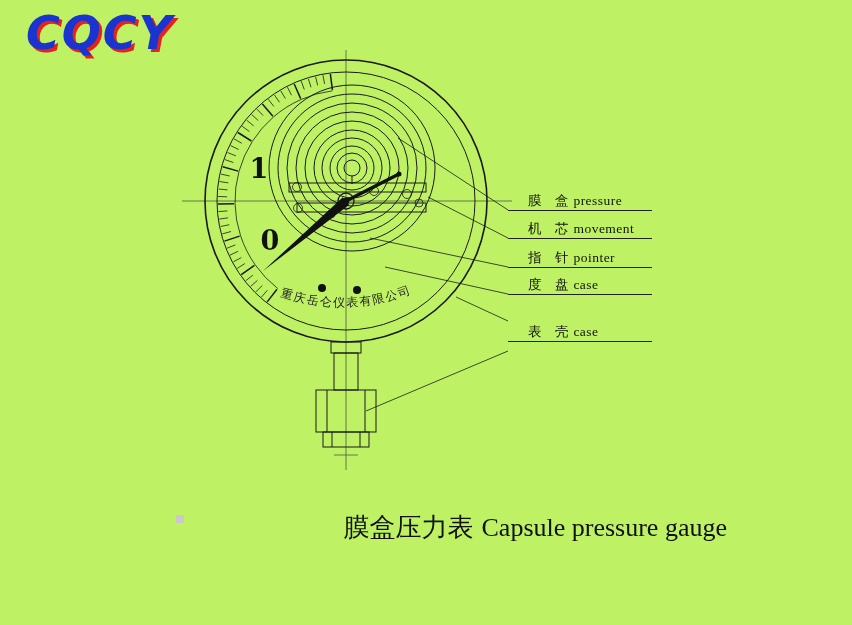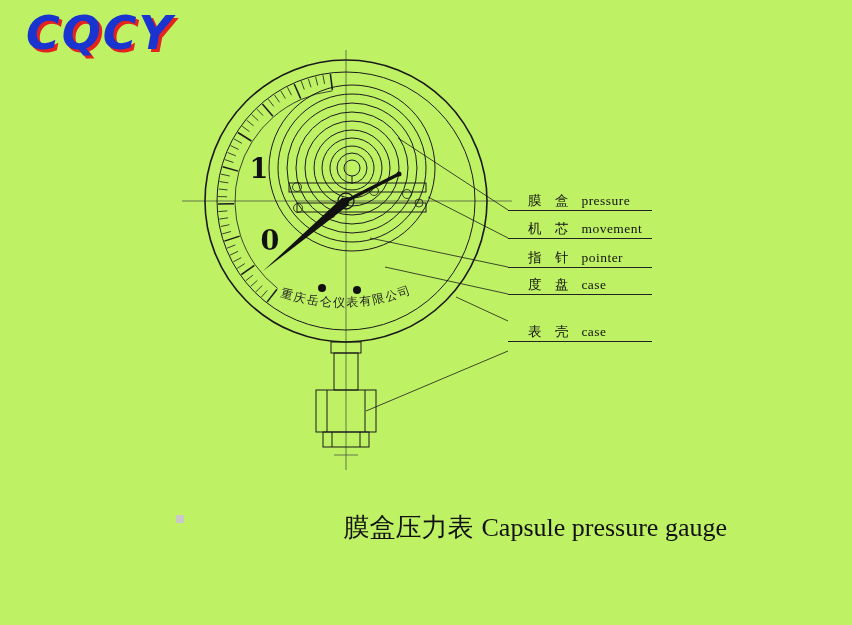--- a/index.html
+++ b/index.html
@@ -21,21 +21,21 @@
   .s12{stroke:#1a1a1a;stroke-width:1.3;fill:none;}
   .s15{stroke:#1a1a1a;stroke-width:1.6;fill:none;}
   .thin line{stroke:#444;stroke-width:0.7;}
   .fill{fill:#111;stroke:none;}
   .num{font-family:"DejaVu Serif",serif;font-size:27px;font-weight:bold;fill:#111;text-anchor:middle;}
   .dialtext{font-family:"Liberation Serif",serif;font-size:12px;fill:#222;letter-spacing:1.5px;}
 
   
   .label-row{position:absolute;left:508px;width:124px;padding:0 0 2px 20px;
              border-bottom:1px solid #222;font-size:13.5px;white-space:nowrap;line-height:15px;}
-  .label-row .cn{letter-spacing:5px;margin-right:8px;}
+  .label-row .cn{letter-spacing:5px;margin-right:0;}
   .label-row .en{letter-spacing:0.5px;}
 
   
   .caption{position:absolute;left:167px;top:510px;width:560px;text-align:right;
            font-size:26px;color:#111;white-space:nowrap;}
   .caption .cn{margin-right:8px;}
 
   .stray{position:absolute;left:176px;top:515px;width:8px;height:8px;background:#c9c9c9;}
 </style>
 </head>

